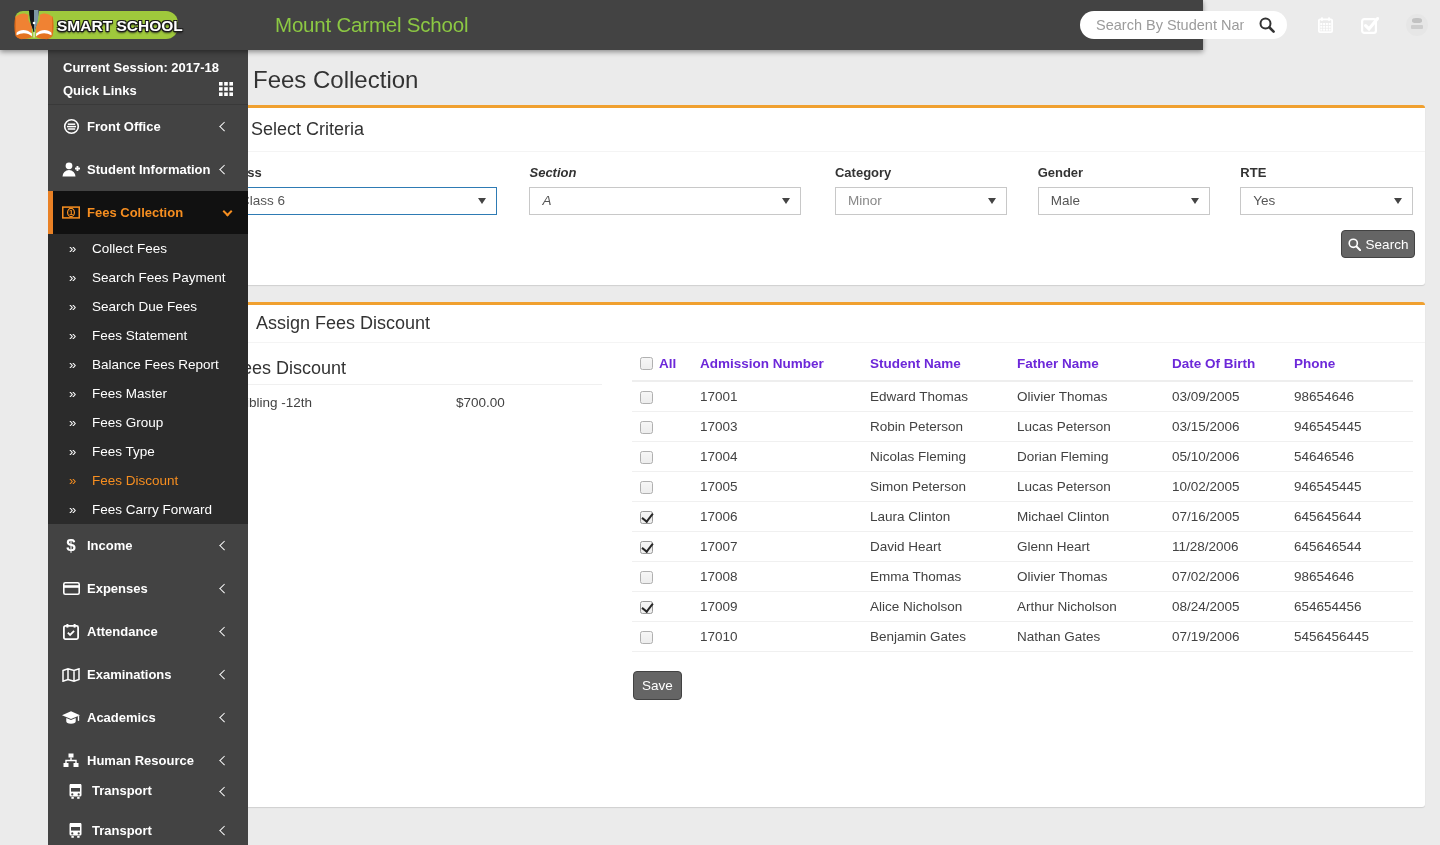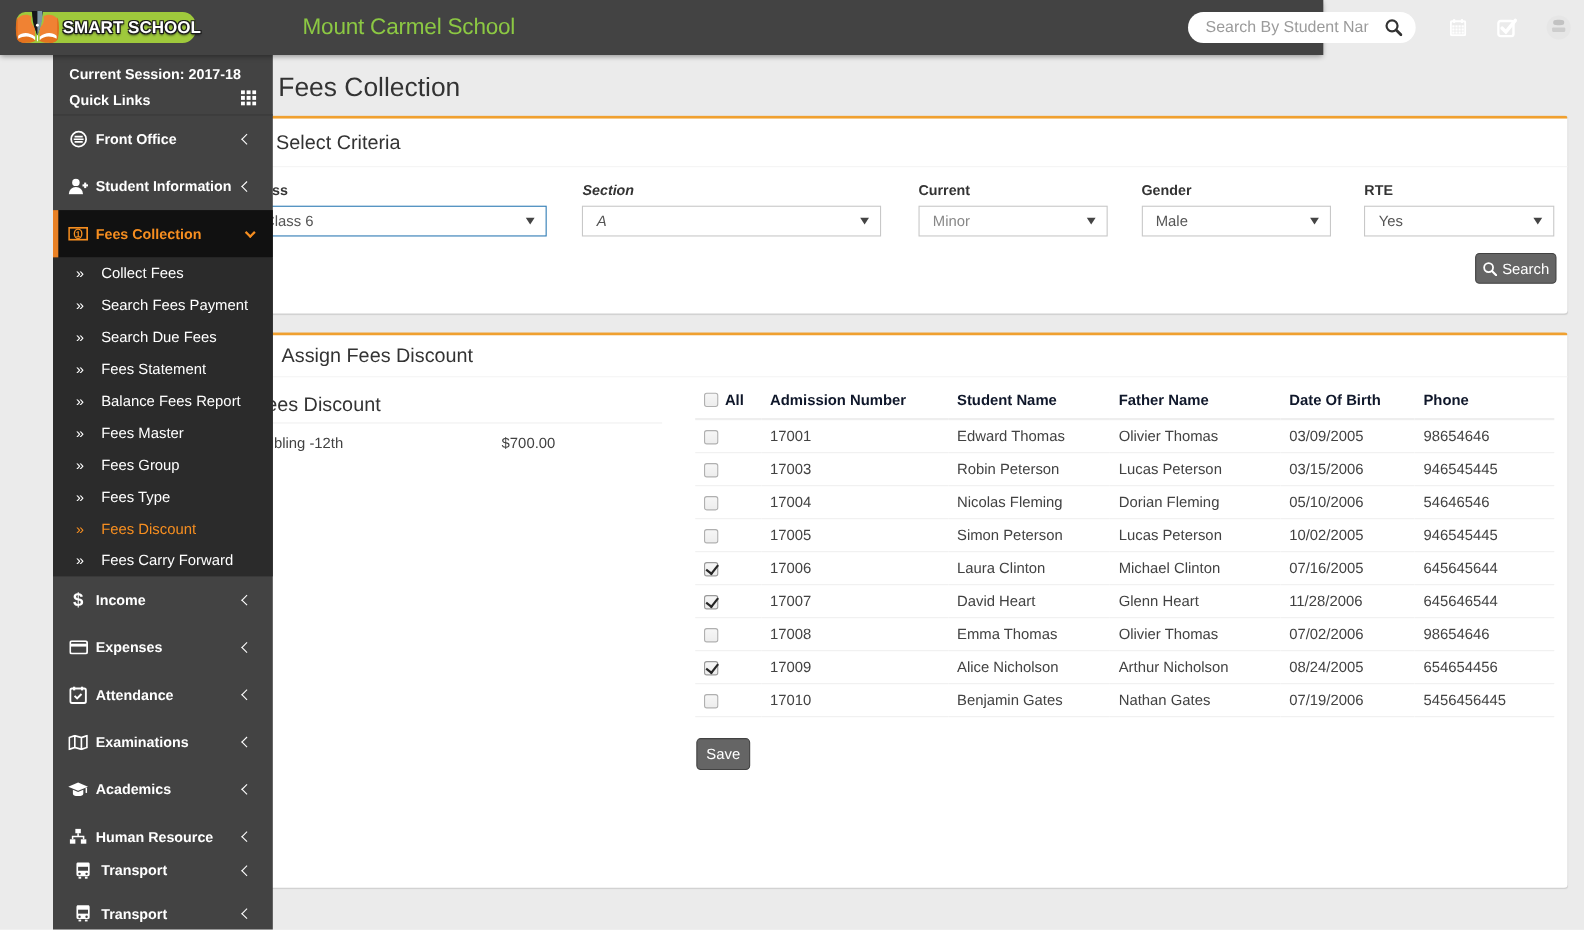--- a/index.html
+++ b/index.html
@@ -59,21 +59,21 @@
 .btn-search { position:absolute; right:10px; top:122px; width:74px; height:28px; font-size:13.5px; display:flex; align-items:center; justify-content:center; gap:5px; }
 .btn-save { position:absolute; left:418px; top:366px; width:49px; height:29px; font-size:13.5px; }
 
 .b2body { display:flex; padding:0 12px 0 16px; }
 .fdcol { width:371px; margin-right:30px; padding-top:13px; }
 .fdcol h2 { font-size:18px; font-weight:400; color:#333; line-height:24px; }
 .fdcol .hr { height:1px; background:#f0f0f0; margin:4px 0 0; }
 .fdrow { display:flex; position:relative; padding:9px 6px 8px; font-size:13.5px; color:#424242; line-height:18px; }
 .fdrow .amt { position:absolute; left:225px; top:9px; }
 .tbl { width:781px; border-collapse:collapse; font-size:13.5px; color:#424242; margin-top:5px; }
-.tbl th { text-align:left; font-size:13.5px; color:#0f172a; padding:8px 8px; border-bottom:2px solid #eee; line-height:15px; font-weight:700; }
+.tbl th { text-align:left; font-size:13.5px; color:#6d28d9; padding:8px 8px; border-bottom:2px solid #eee; line-height:15px; font-weight:700; }
 .tbl td { padding:7px 8px; border-bottom:1px solid #f0f0f0; line-height:15px; }
 .tbl .c1 { width:60px; }
 .tbl .c2 { width:170px; }
 .tbl .c3 { width:147px; }
 .tbl .c4 { width:155px; }
 .tbl .c5 { width:122px; }
 .tbl .c6 { width:127px; }
 .cb { display:inline-block; width:13px; height:13px; border:1px solid #b0b0b0; border-radius:2.5px; background:linear-gradient(#f6f6f6,#ededed); vertical-align:middle; position:relative; }
 .cb.on { border-color:#9a9a9a; }
 .cb.on:after { content:""; position:absolute; left:2.5px; top:-1px; width:5px; height:9px; border-right:2.6px solid #262626; border-bottom:2.6px solid #262626; transform:rotate(38deg); }
@@ -108,21 +108,21 @@
     <div class="formrow">
       <div class="fg" style="width:271px;margin-right:32px;">
           <label>Class</label>
           <div class="sel focused">Class 6<span class="tri"></span></div>
         </div>
       <div class="fg" style="width:272px;margin-right:34px;font-style:italic;">
           <label>Section</label>
           <div class="sel">A<span class="tri"></span></div>
         </div>
       <div class="fg" style="width:172px;margin-right:31px;">
-          <label>Current</label>
+          <label>Category</label>
           <div class="sel gray">Minor<span class="tri"></span></div>
         </div>
       <div class="fg" style="width:173px;margin-right:30px;">
           <label>Gender</label>
           <div class="sel">Male<span class="tri"></span></div>
         </div>
       <div class="fg" style="width:173px;">
           <label>RTE</label>
           <div class="sel">Yes<span class="tri"></span></div>
         </div>

